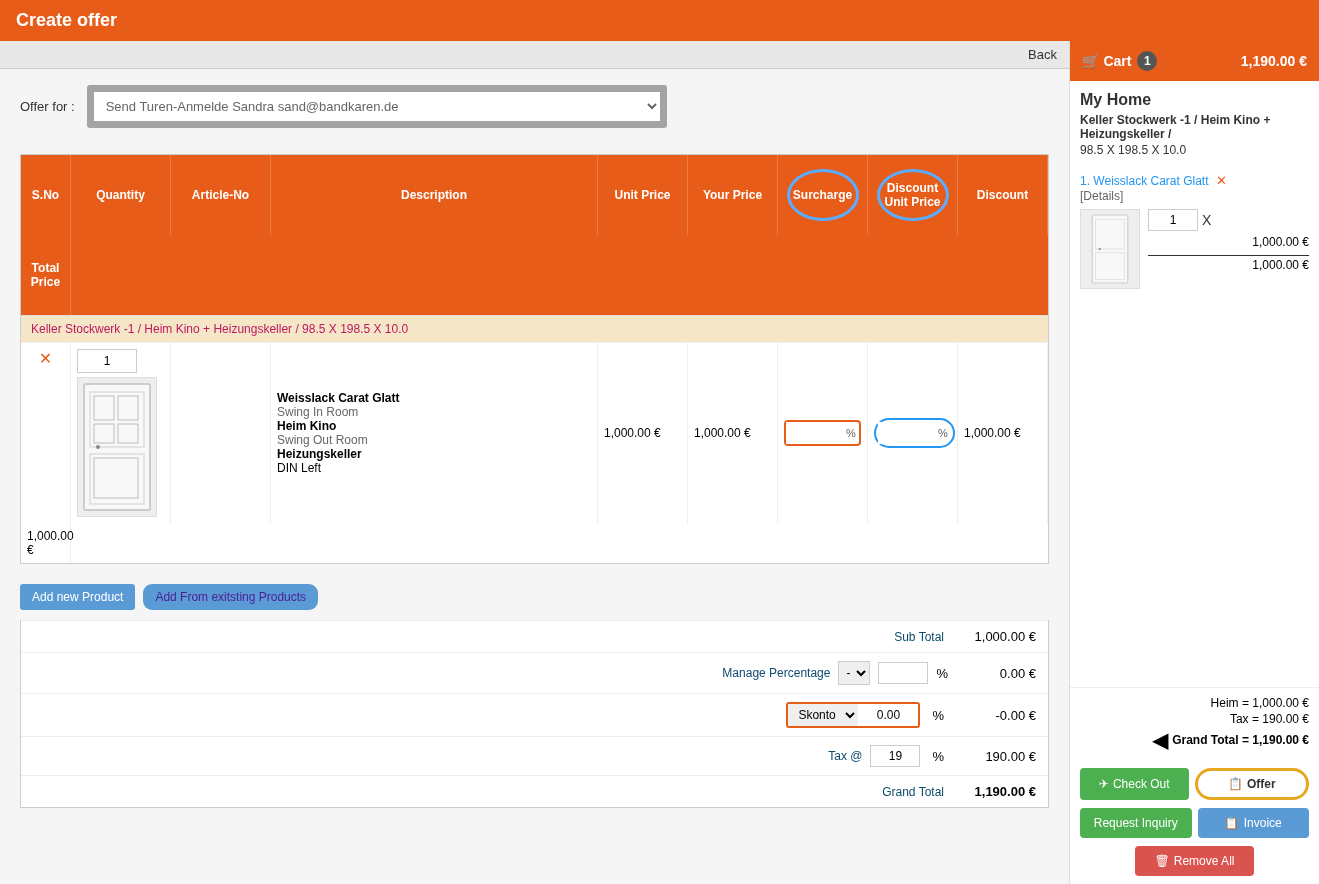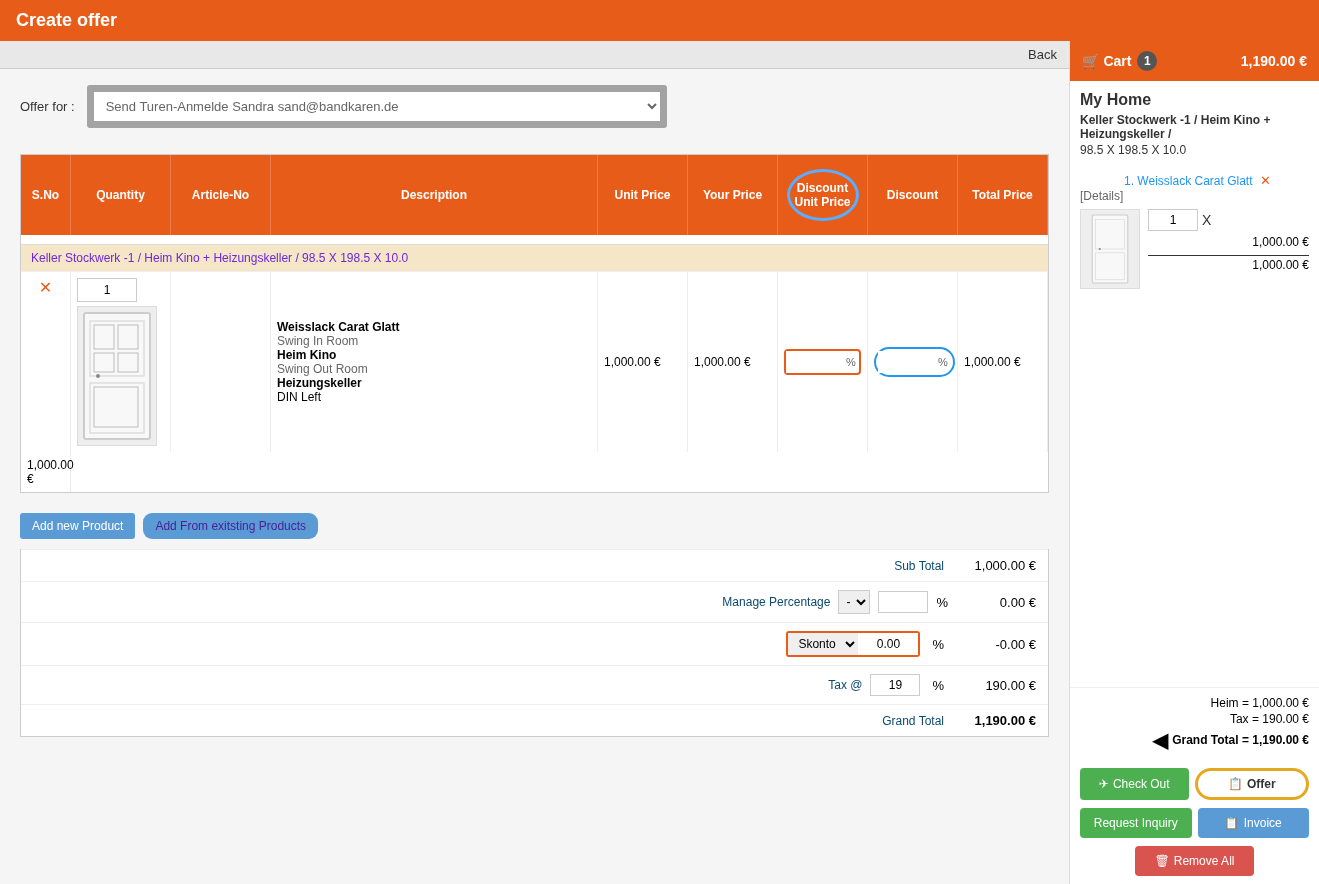--- a/index.html
+++ b/index.html
@@ -24,21 +24,21 @@
     .offer-for-select { flex: 1; max-width: 580px; padding: 6px 8px; border: 7px solid #a3a3a3; border-radius: 3px; font-size: 13px; background: white; color: #666; }
 
     
     .table-container { margin: 10px 20px; border: 1px solid #ccc; background: white; }
 
     
     .table-header { display: grid; grid-template-columns: 50px 100px 100px 1fr 90px 90px 90px 90px 90px; background: #e85c1a; color: white; font-weight: bold; font-size: 12px; }
     .table-header > div { padding: 8px 6px; border-right: 1px solid rgba(255,255,255,0.2); display: flex; align-items: center; justify-content: center; text-align: center; min-height: 80px; }
 
     
-    .section-row { background: #f5e6c8; padding: 6px 10px; font-size: 12px; color: #6d28d9; border-top: 1px solid #ddd; margin-top: 9px; }
+    .section-row { background: #f5e6c8; padding: 6px 10px; font-size: 12px; color: #be185d; border-top: 1px solid #ddd; }
 
     
     .product-row { display: grid; grid-template-columns: 50px 100px 100px 1fr 90px 90px 90px 90px 90px; border-top: 1px solid #eee; min-height: 200px; }
     .product-row > div { padding: 6px; border-right: 1px solid #eee; display: flex; align-items: flex-start; justify-content: center; }
 
     .delete-cell { align-items: flex-start; justify-content: center; padding-top: 8px; }
     .delete-btn { color: #e85c1a; font-size: 16px; cursor: pointer; background: none; border: none; }
 
     .qty-cell { flex-direction: column; align-items: center; gap: 4px; }
     .qty-input { width: 60px; padding: 4px; border: 1px solid #ccc; text-align: center; font-size: 12px; }
@@ -91,21 +91,21 @@
 
     .cart-header { background: #e85c1a; color: white; padding: 10px 12px; display: flex; justify-content: space-between; align-items: center; font-size: 14px; font-weight: bold; }
     .cart-badge { background: #555; color: white; border-radius: 50%; width: 20px; height: 20px; display: inline-flex; align-items: center; justify-content: center; font-size: 12px; margin: 0 6px; }
 
     .cart-body { padding: 10px; flex: 1; }
     .cart-home { font-size: 16px; font-weight: bold; color: #333; margin-bottom: 4px; }
     .cart-location { font-size: 12px; color: #333; font-weight: bold; margin-bottom: 2px; }
     .cart-sub { font-size: 12px; color: #333; margin-bottom: 16px; }
 
     .cart-product-item { margin-top: 8px; }
-    .cart-product-link { color: #2196F3; font-size: 12px; text-decoration: none; cursor: pointer; margin-left: 44px; }
+    .cart-product-link { color: #2196F3; font-size: 12px; text-decoration: none; cursor: pointer; }
     .cart-product-details { color: #666; font-size: 12px; cursor: pointer; }
     .cart-product-row { display: flex; gap: 8px; margin-top: 6px; align-items: flex-start; }
     .cart-thumb { width: 60px; height: 80px; background: #eee; border: 1px solid #ddd; display: flex; align-items: center; justify-content: center; flex-shrink: 0; }
     .cart-qty-area { flex: 1; display: flex; flex-direction: column; gap: 4px; }
     .cart-qty-input { width: 50px; padding: 3px; border: 1px solid #ccc; font-size: 12px; text-align: center; }
     .cart-x-btn { color: #333; cursor: pointer; font-size: 14px; }
     .cart-price { font-size: 12px; text-align: right; }
     .cart-price-line { border-top: 1px solid #333; margin-top: 2px; padding-top: 2px; font-size: 12px; text-align: right; }
 
     .cart-totals { padding: 8px 10px; border-top: 1px solid #eee; }
@@ -148,20 +148,24 @@
 
     <div class="table-container">
 
       <div class="table-header">
         <div>S.No</div>
         <div>Quantity</div>
         <div>Article-No</div>
         <div>Description</div>
         <div>Unit Price</div>
         <div>Your Price</div>
+        <div class="col-surcharge-header" style="position:relative;">
+          <span>Surcharge</span>
+          <div style="position:absolute;top:50%;left:50%;transform:translate(-50%,-50%);width:72px;height:52px;border:3px solid #5aadff;border-radius:50%;pointer-events:none;"></div>
+        </div>
         <div class="disc-unit-header" style="position:relative;">
           <span>Discount Unit Price</span>
           <div style="position:absolute;top:50%;left:50%;transform:translate(-50%,-50%);width:72px;height:52px;border:3px solid #5aadff;border-radius:50%;pointer-events:none;"></div>
         </div>
         <div>Discount</div>
         <div>Total Price</div>
       </div>
 
       <div class="section-row">
         <span>Keller Stockwerk -1 / Heim Kino + Heizungskeller / 98.5 X 198.5 X 10.0</span>

